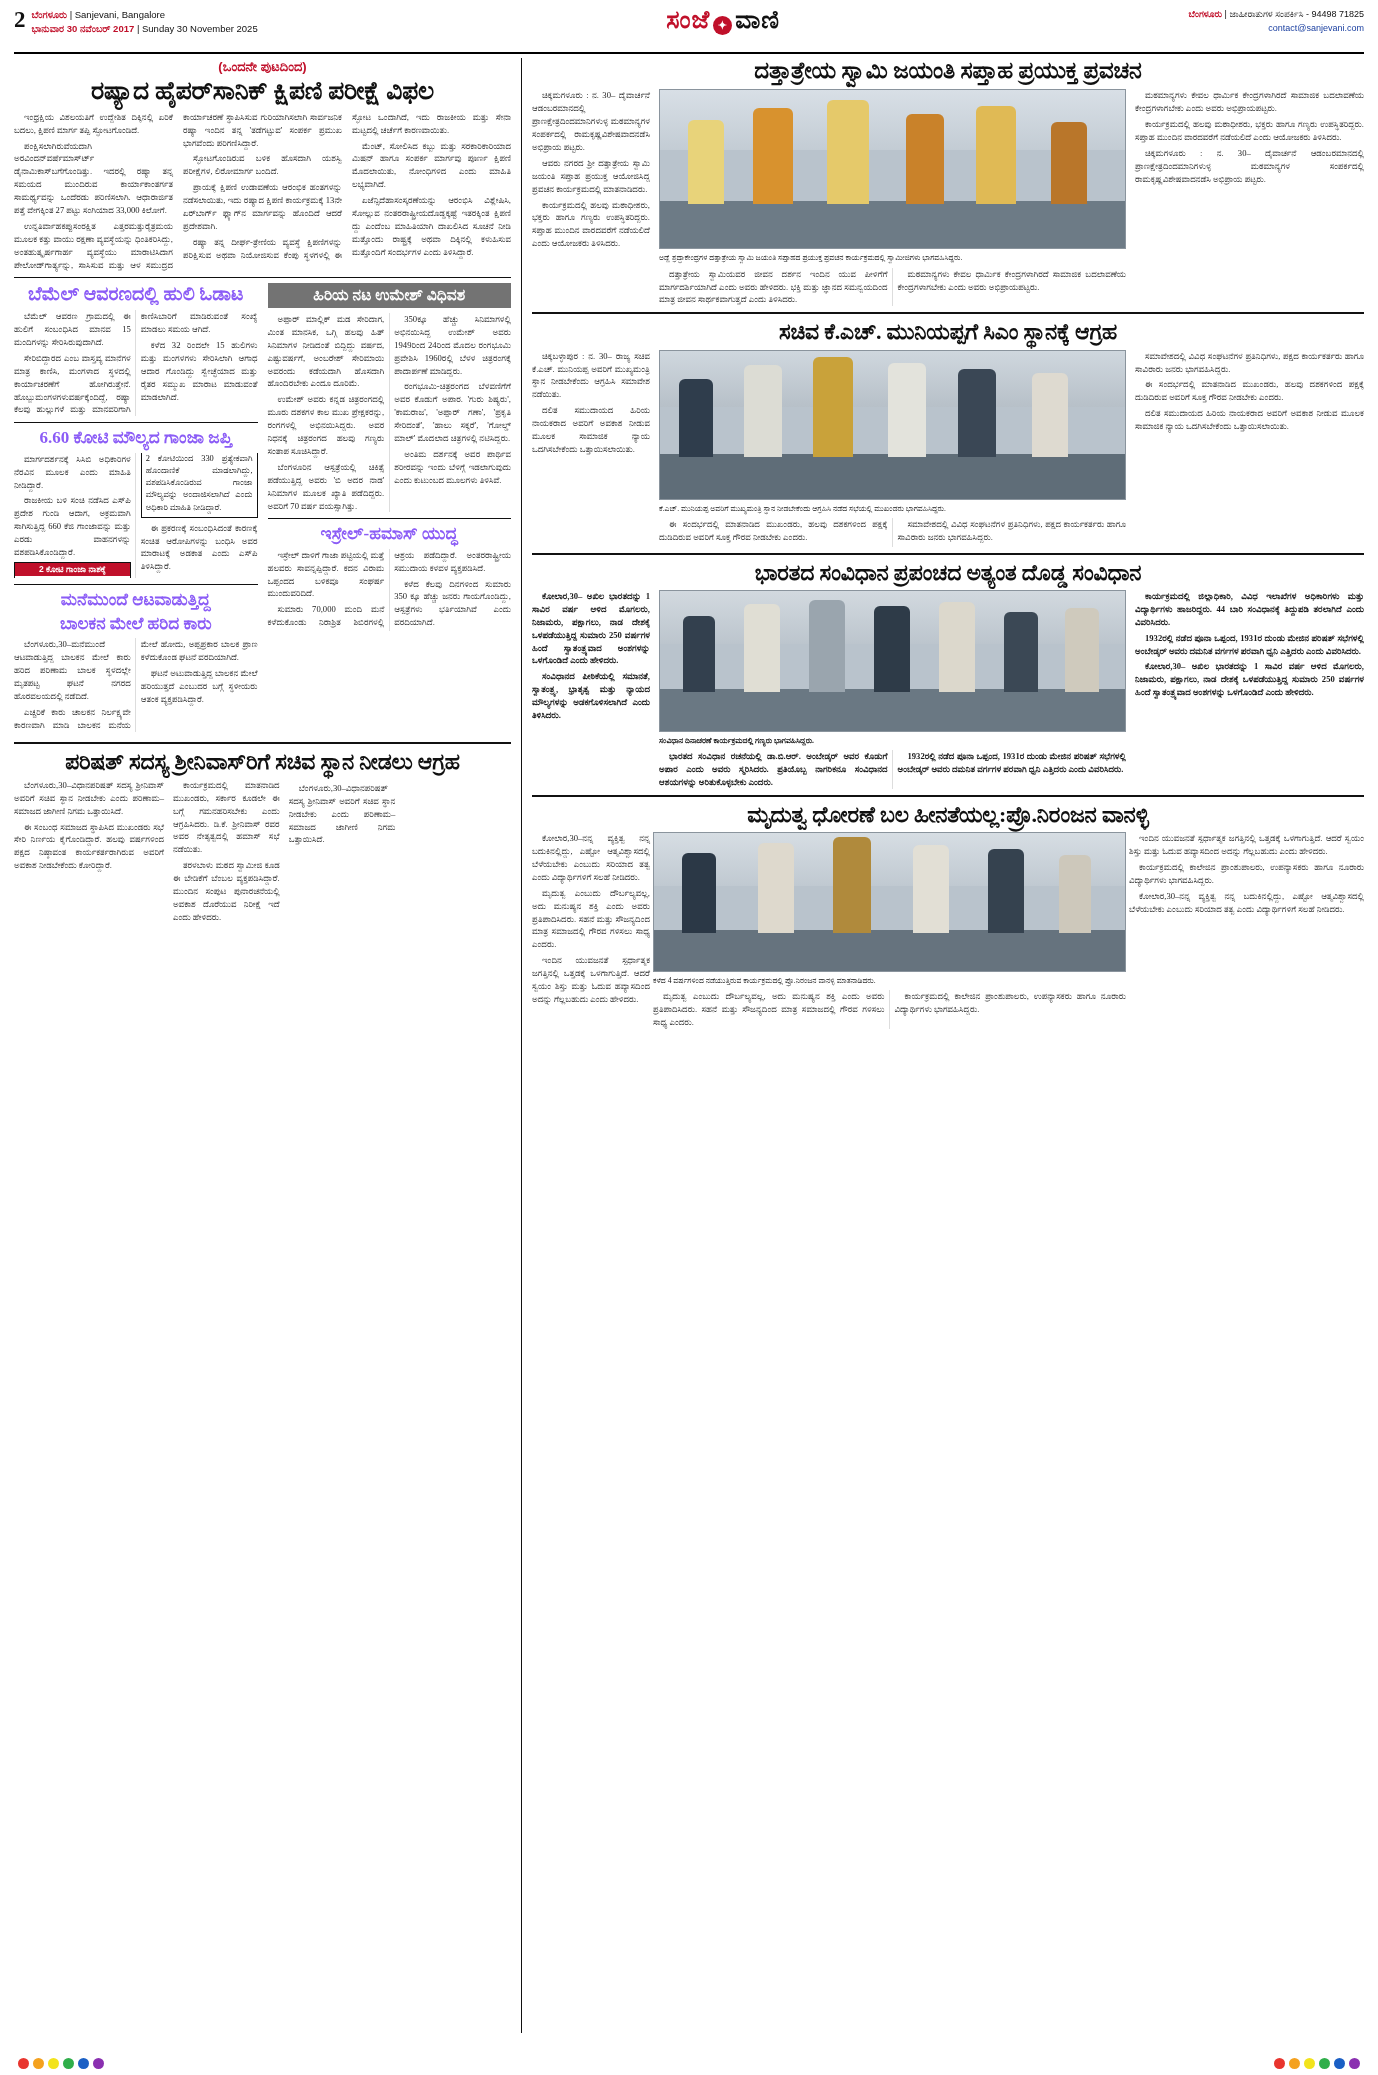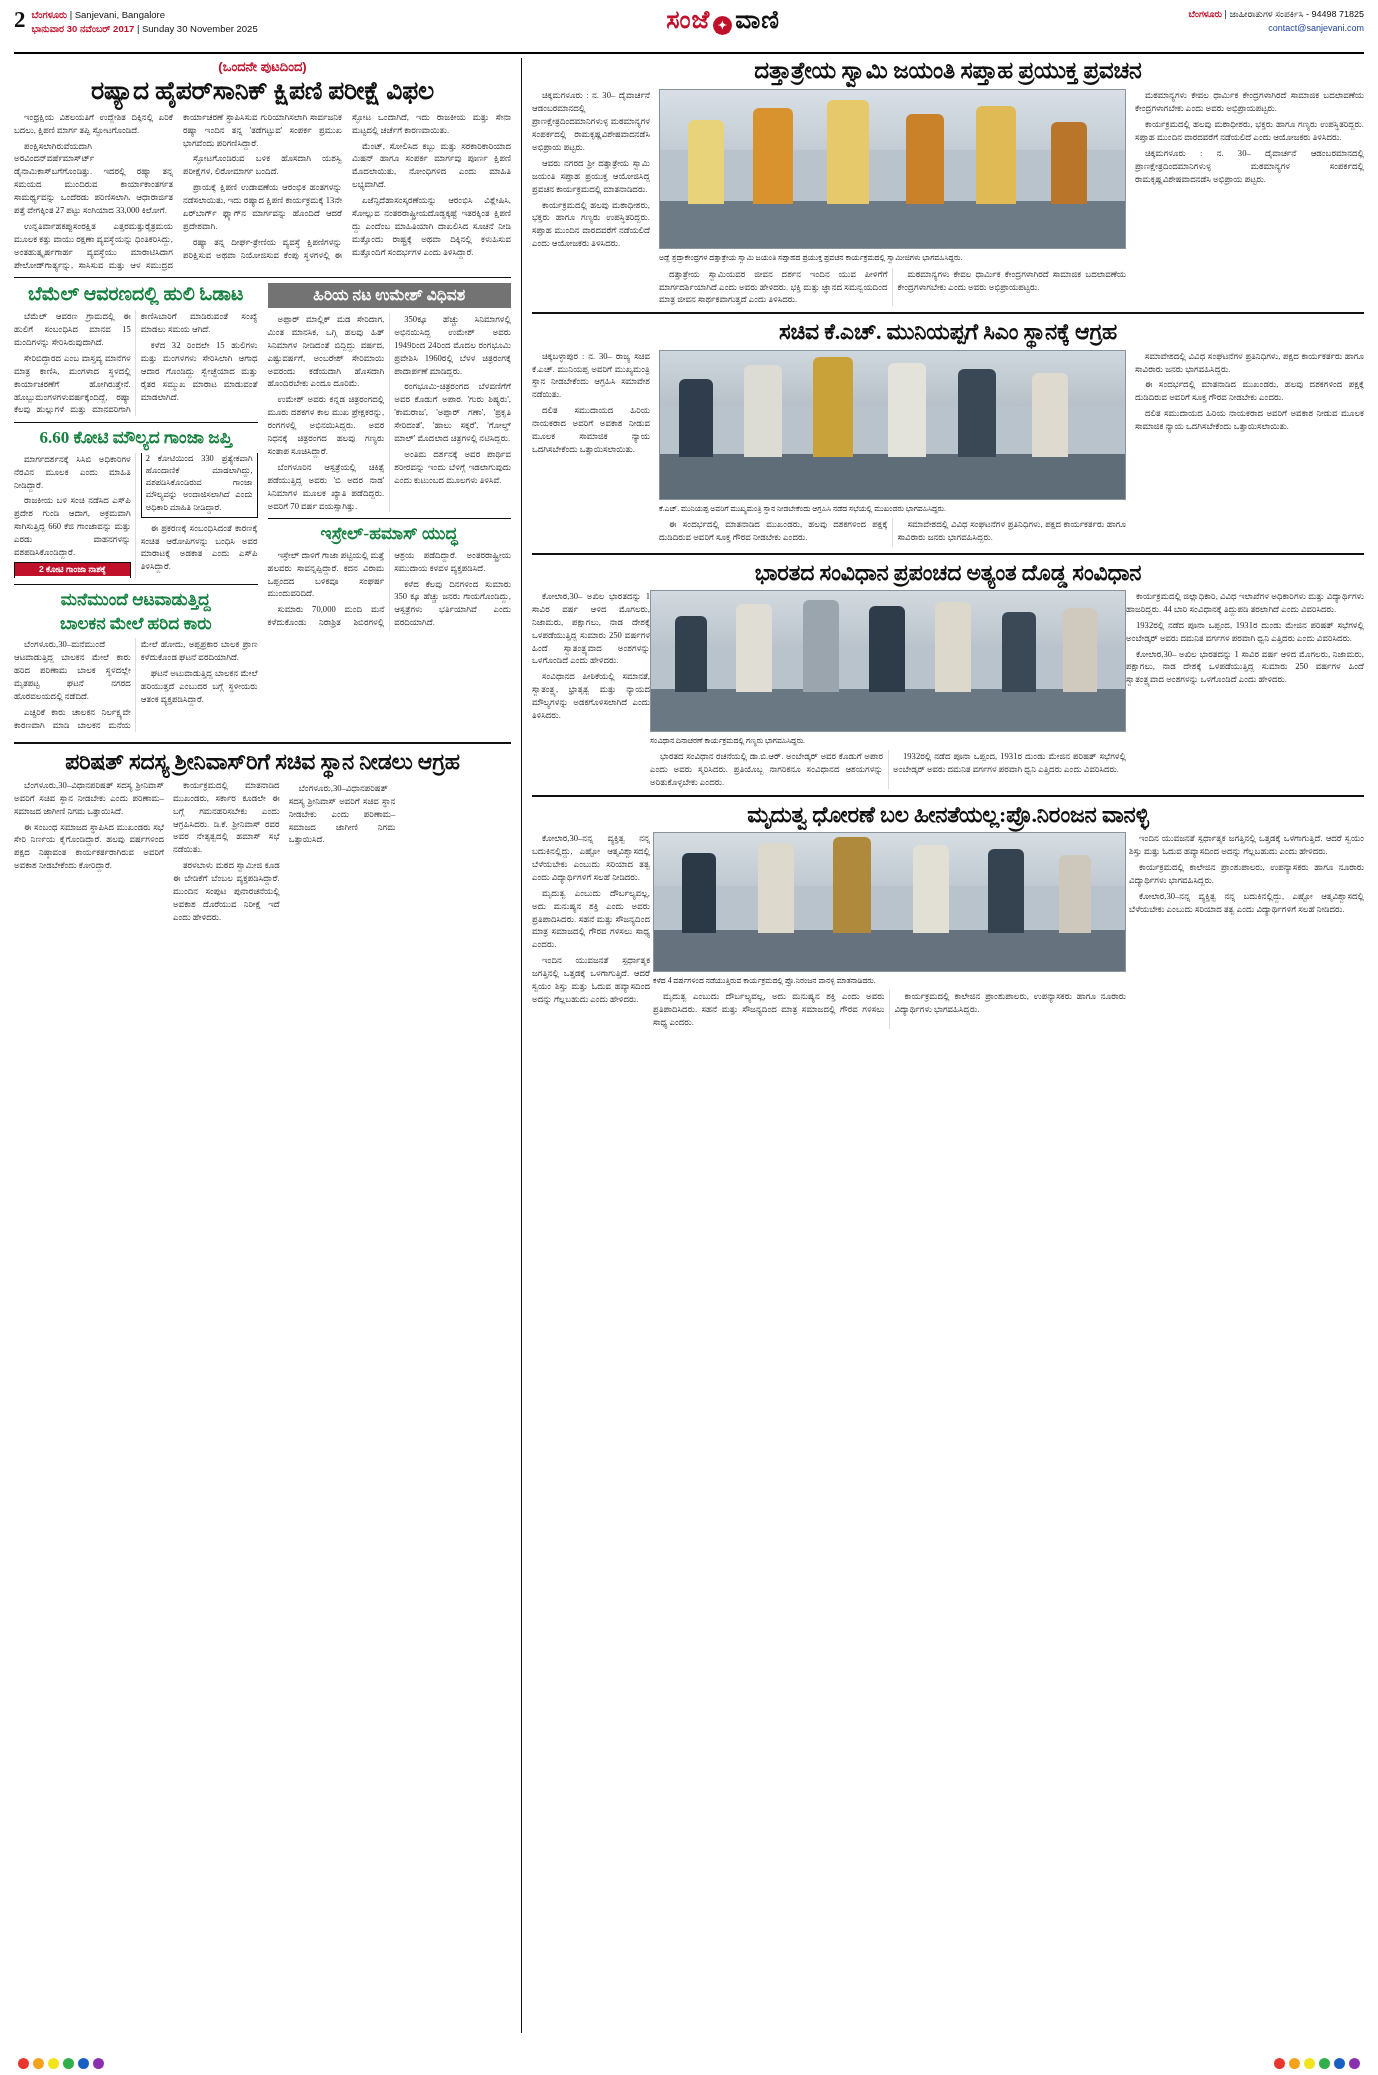--- a/index.html
+++ b/index.html
@@ -70,21 +70,21 @@
   }
   h1.headline {
     font-family: "Liberation Serif", serif;
     font-size: 25px; font-weight: bold; text-align:center;
     margin: 0 0 5px 0; line-height:1.15; color:#111;
     letter-spacing: -0.2px;
   }
   h2.subhead {
     font-family: "Liberation Serif", serif;
     font-size: 19px; font-weight: bold; text-align:center;
-    margin: 0 0 4px 0; line-height:1.2; color:#15803d;
+    margin: 0 0 4px 0; line-height:1.2; color:#8b5cf6;
   }
   h2.subhead.sm { font-size:17px; }
   h2.subhead.red-band {
     background:#737373; color:#fff; padding:3px 4px; font-size:15.5px;
     margin-bottom:5px;
   }
   .rule { border-top:1px solid #111; margin:6px 0 5px 0; }
   .rule.thick { border-top:2px solid #111; }
 
   .cols2 { column-count:2; column-gap:10px; column-rule:1px solid #ddd; }
@@ -333,21 +333,21 @@
             <p class="body">ಈ ಸಂದರ್ಭದಲ್ಲಿ ಮಾತನಾಡಿದ ಮುಖಂಡರು, ಹಲವು ದಶಕಗಳಿಂದ ಪಕ್ಷಕ್ಕೆ ದುಡಿದಿರುವ ಅವರಿಗೆ ಸೂಕ್ತ ಗೌರವ ನೀಡಬೇಕು ಎಂದರು.</p>
             <p class="body">ದಲಿತ ಸಮುದಾಯದ ಹಿರಿಯ ನಾಯಕರಾದ ಅವರಿಗೆ ಅವಕಾಶ ನೀಡುವ ಮೂಲಕ ಸಾಮಾಜಿಕ ನ್ಯಾಯ ಒದಗಿಸಬೇಕೆಂದು ಒತ್ತಾಯಿಸಲಾಯಿತು.</p>
           </div>
         </div>
       </div>
 
       <div class="rule thick"></div>
 
       <div class="section">
         <h1 class="headline" style="font-size:22px;">ಭಾರತದ ಸಂವಿಧಾನ ಪ್ರಪಂಚದ ಅತ್ಯಂತ ದೊಡ್ಡ ಸಂವಿಧಾನ</h1>
-        <div style="display:grid; grid-template-columns: 118px 1fr 1fr 1fr; ">
+        <div style="display:grid; grid-template-columns: 118px 1fr 1fr 1fr; gap:9px;font-weight:bold;">
           <div>
             <p class="body">ಕೋಲಾರ,30– ಅಖಿಲ ಭಾರತದನ್ನು 1 ಸಾವಿರ ವರ್ಷ ಆಳಿದ ಮೊಗಲರು, ನಿಜಾಮರು, ಪಕ್ಷಾಗಲು, ನಾಡ ದೇಶಕ್ಕೆ ಒಳಪಡೆಯುತ್ತಿದ್ದ ಸುಮಾರು 250 ವರ್ಷಗಳ ಹಿಂದೆ ಸ್ವಾತಂತ್ರ್ಯವಾದ ಅಂಶಗಳನ್ನು ಒಳಗೊಂಡಿದೆ ಎಂದು ಹೇಳಿದರು.</p>
             <p class="body">ಸಂವಿಧಾನದ ಪೀಠಿಕೆಯಲ್ಲಿ ಸಮಾನತೆ, ಸ್ವಾತಂತ್ರ್ಯ, ಭ್ರಾತೃತ್ವ ಮತ್ತು ನ್ಯಾಯದ ಮೌಲ್ಯಗಳನ್ನು ಅಡಕಗೊಳಿಸಲಾಗಿದೆ ಎಂದು ತಿಳಿಸಿದರು.</p>
           </div>
           <div style="grid-column: span 2;">
             <div class="photo" style="height:142px;">
               <div class="sky" style="background:linear-gradient(#d2d9df,#bcc5cd);"></div>
               <div class="floor" style="background:#6a7883;"></div>
               <div class="fig" style="left:5%;width:32px;height:76px;background:#33404e;"></div>
               <div class="fig" style="left:18%;width:36px;height:88px;background:#e0ded4;"></div>

